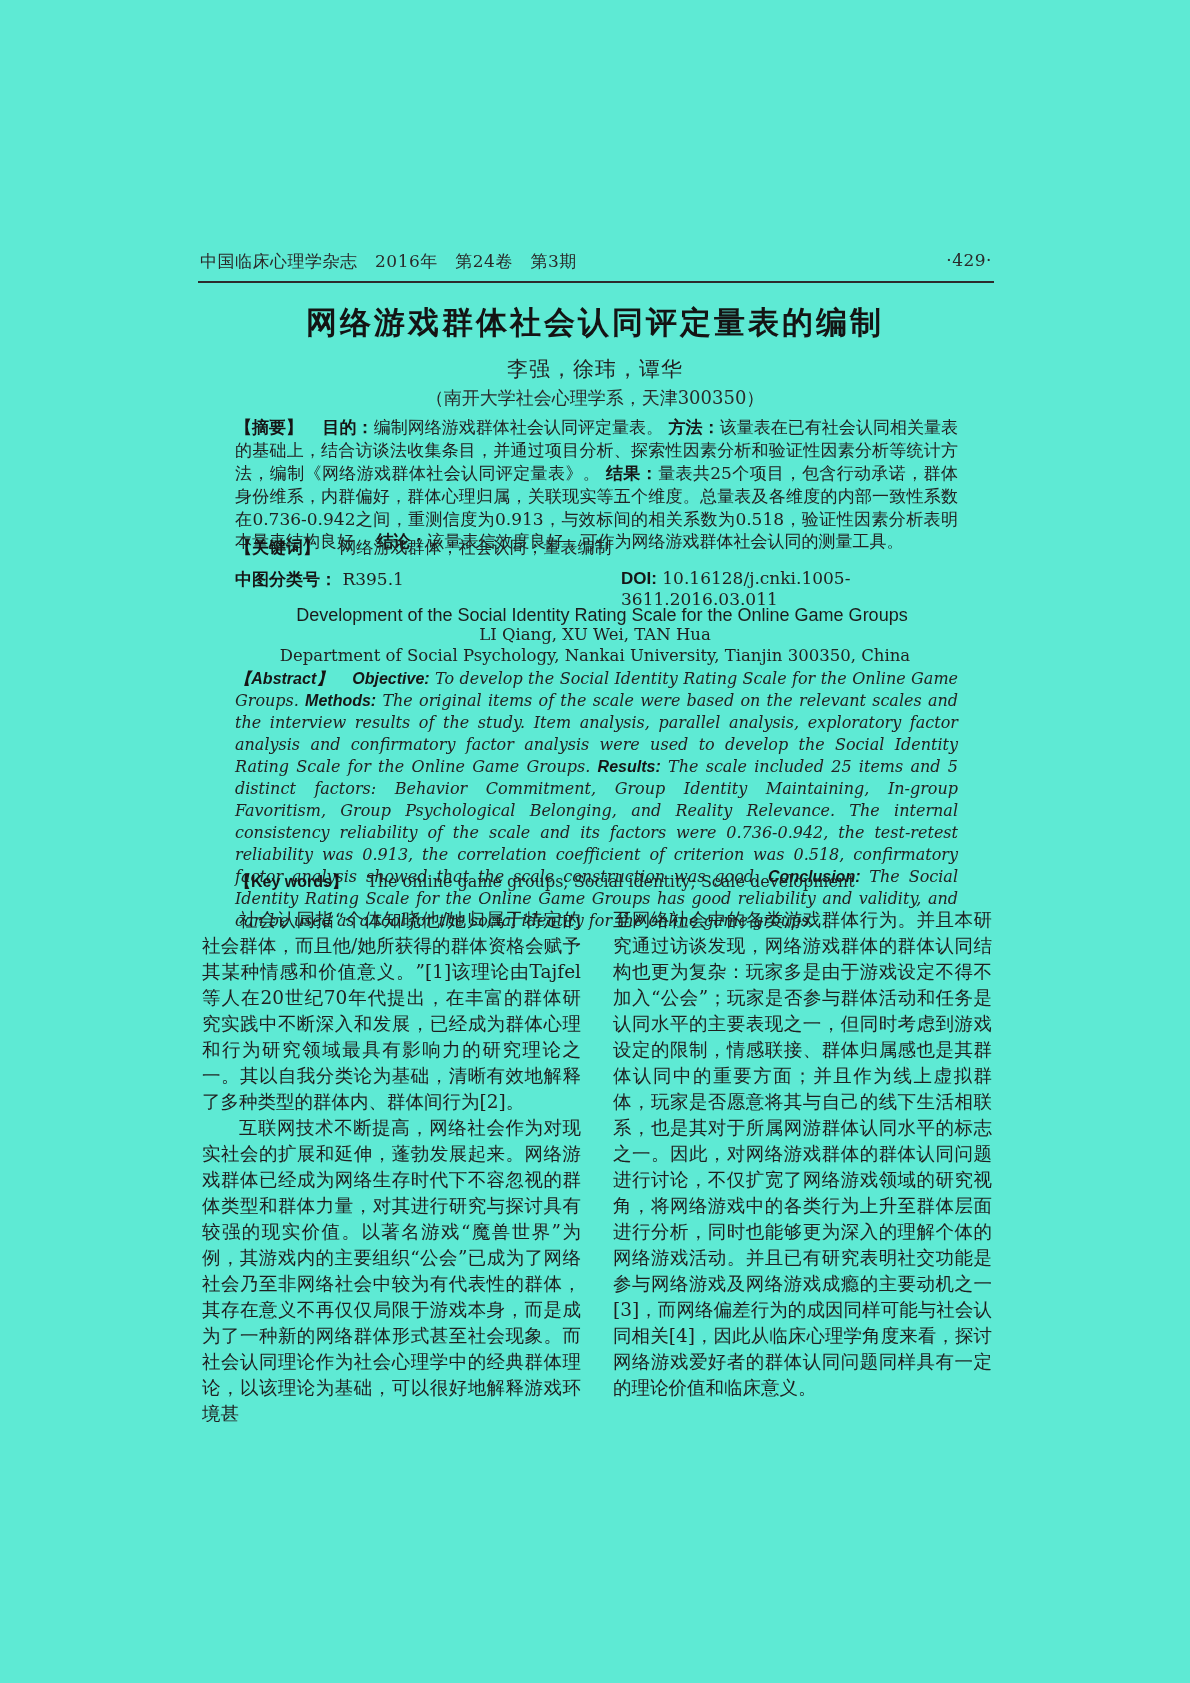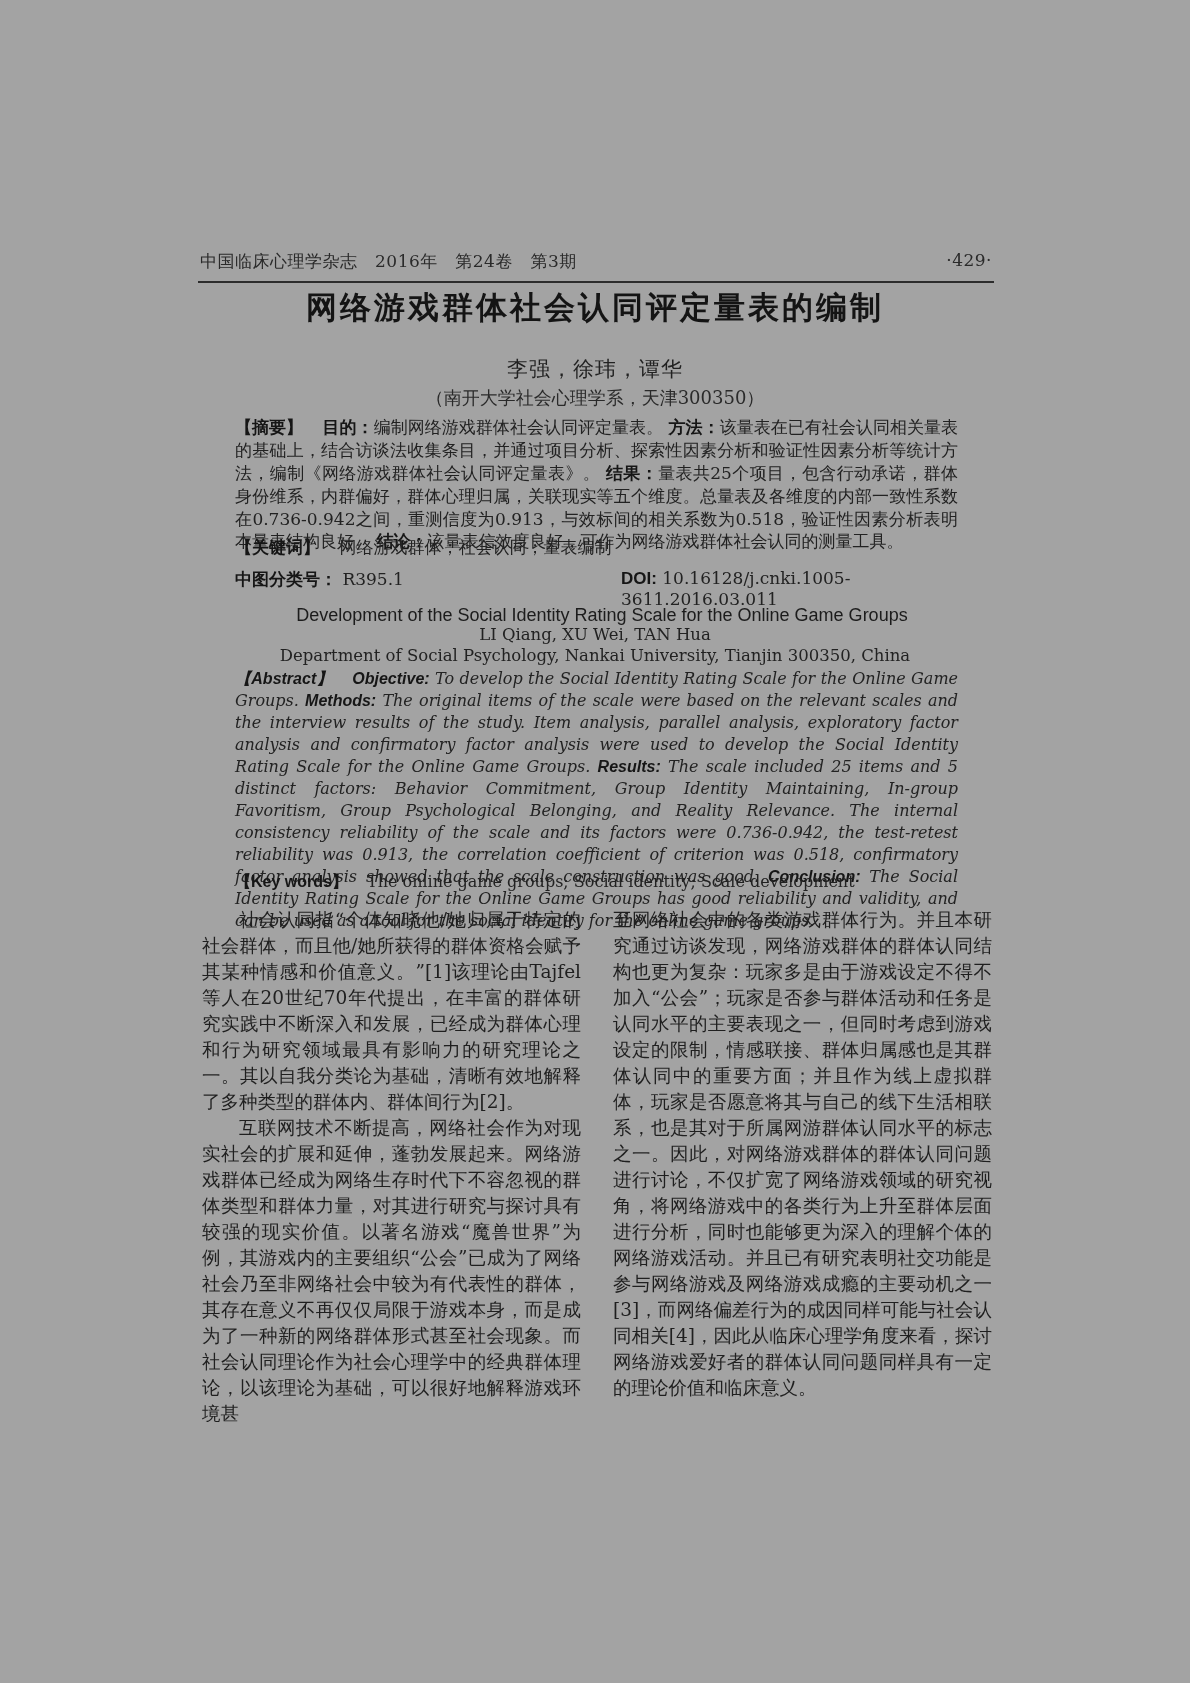--- a/index.html
+++ b/index.html
@@ -1,36 +1,36 @@
 <!DOCTYPE html>
 <html><head>
 <meta charset="utf-8">
 <style>
   html,body{margin:0;padding:0;background:#e8e8e8;}
   .page{
     position:relative;
     width:1190px;height:1683px;
-    background:#a3a3a3;
+    background:#5eead4;
     margin:0 auto;
     font-family:"DejaVu Serif","Liberation Serif",serif;
     color:#1f1f1f;
     overflow:hidden;
   }
 
   .header-row{
     position:absolute;left:200px;top:250px;width:792px;
     display:flex;justify-content:space-between;
     font-size:17px;color:#2a2a2a;letter-spacing:0.5px;
   }
   .header-rule{
     position:absolute;left:198px;top:281px;width:796px;height:0;
     border-top:2px solid #2c2c2c;
   }
   .title{
-    position:absolute;left:0;top:287px;width:100%;
+    position:absolute;left:0;top:302px;width:100%;
     text-align:center;margin:0;
     font-family:"Liberation Sans","DejaVu Sans",sans-serif;
     font-weight:bold;font-size:31px;letter-spacing:3px;color:#141414;
   }
   .authors{
     position:absolute;left:0;top:355px;width:100%;
     text-align:center;font-size:21px;letter-spacing:1px;color:#222;
   }
   .affiliation{
     position:absolute;left:0;top:386px;width:100%;

